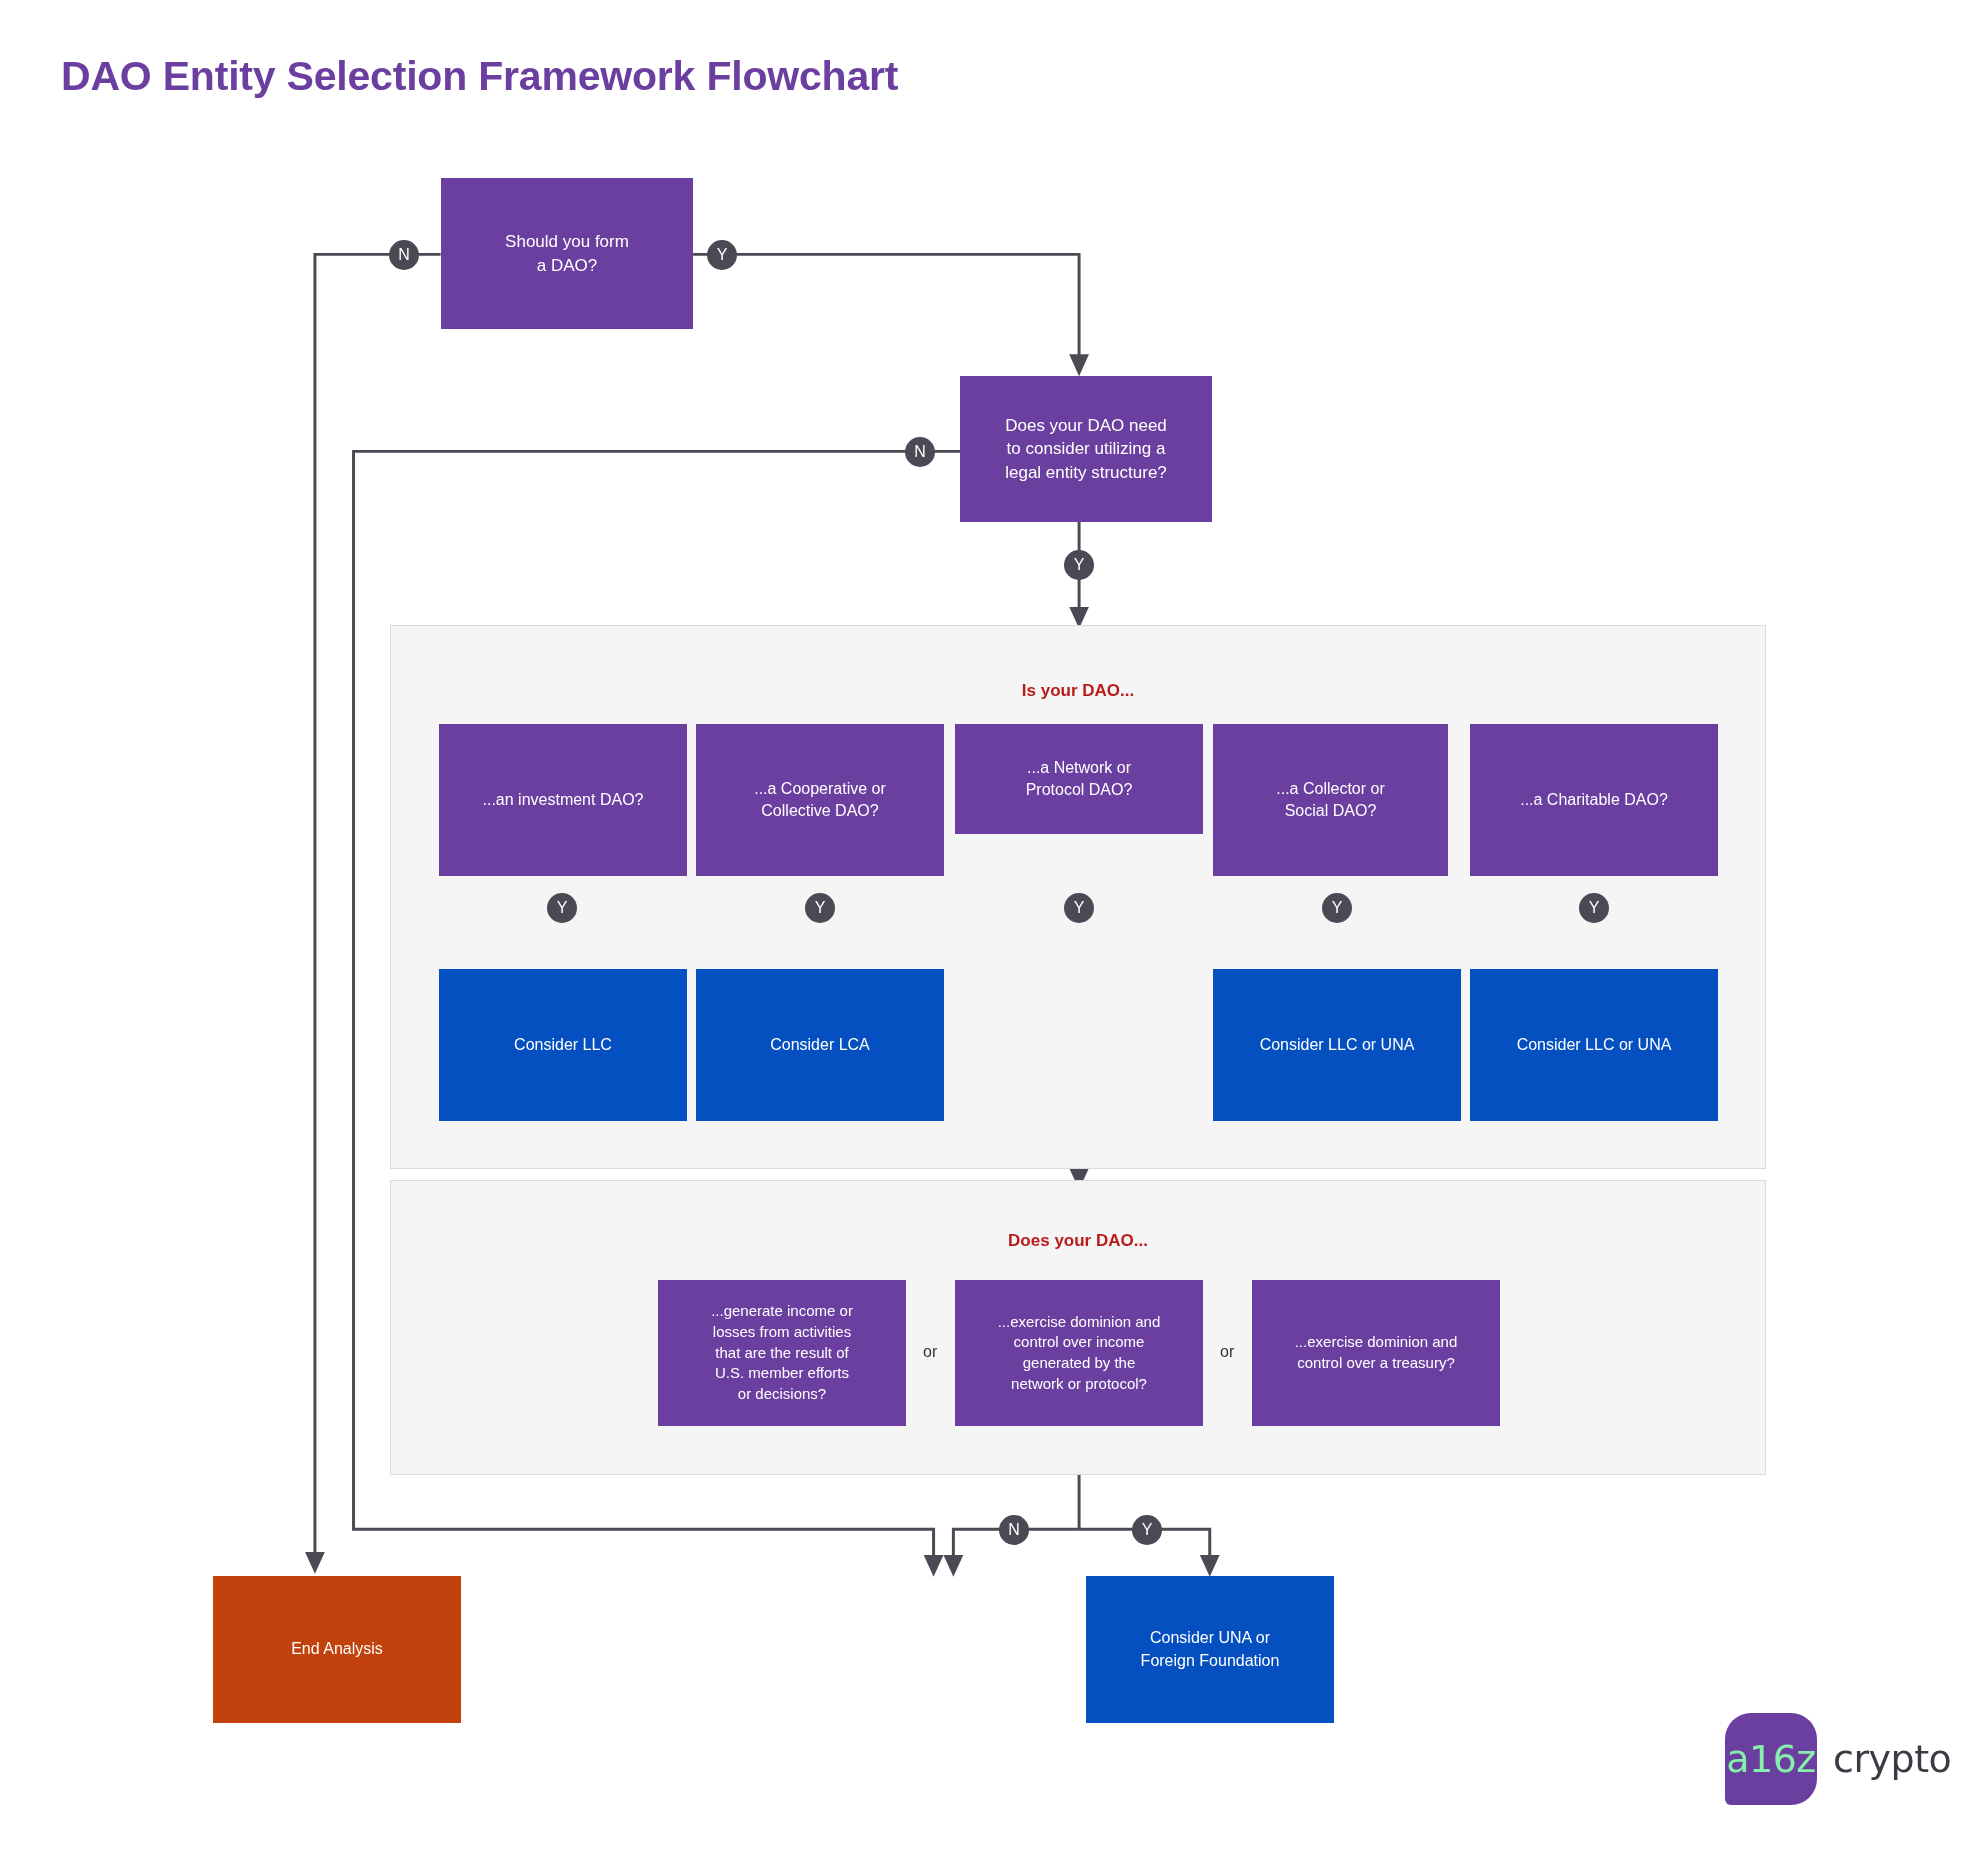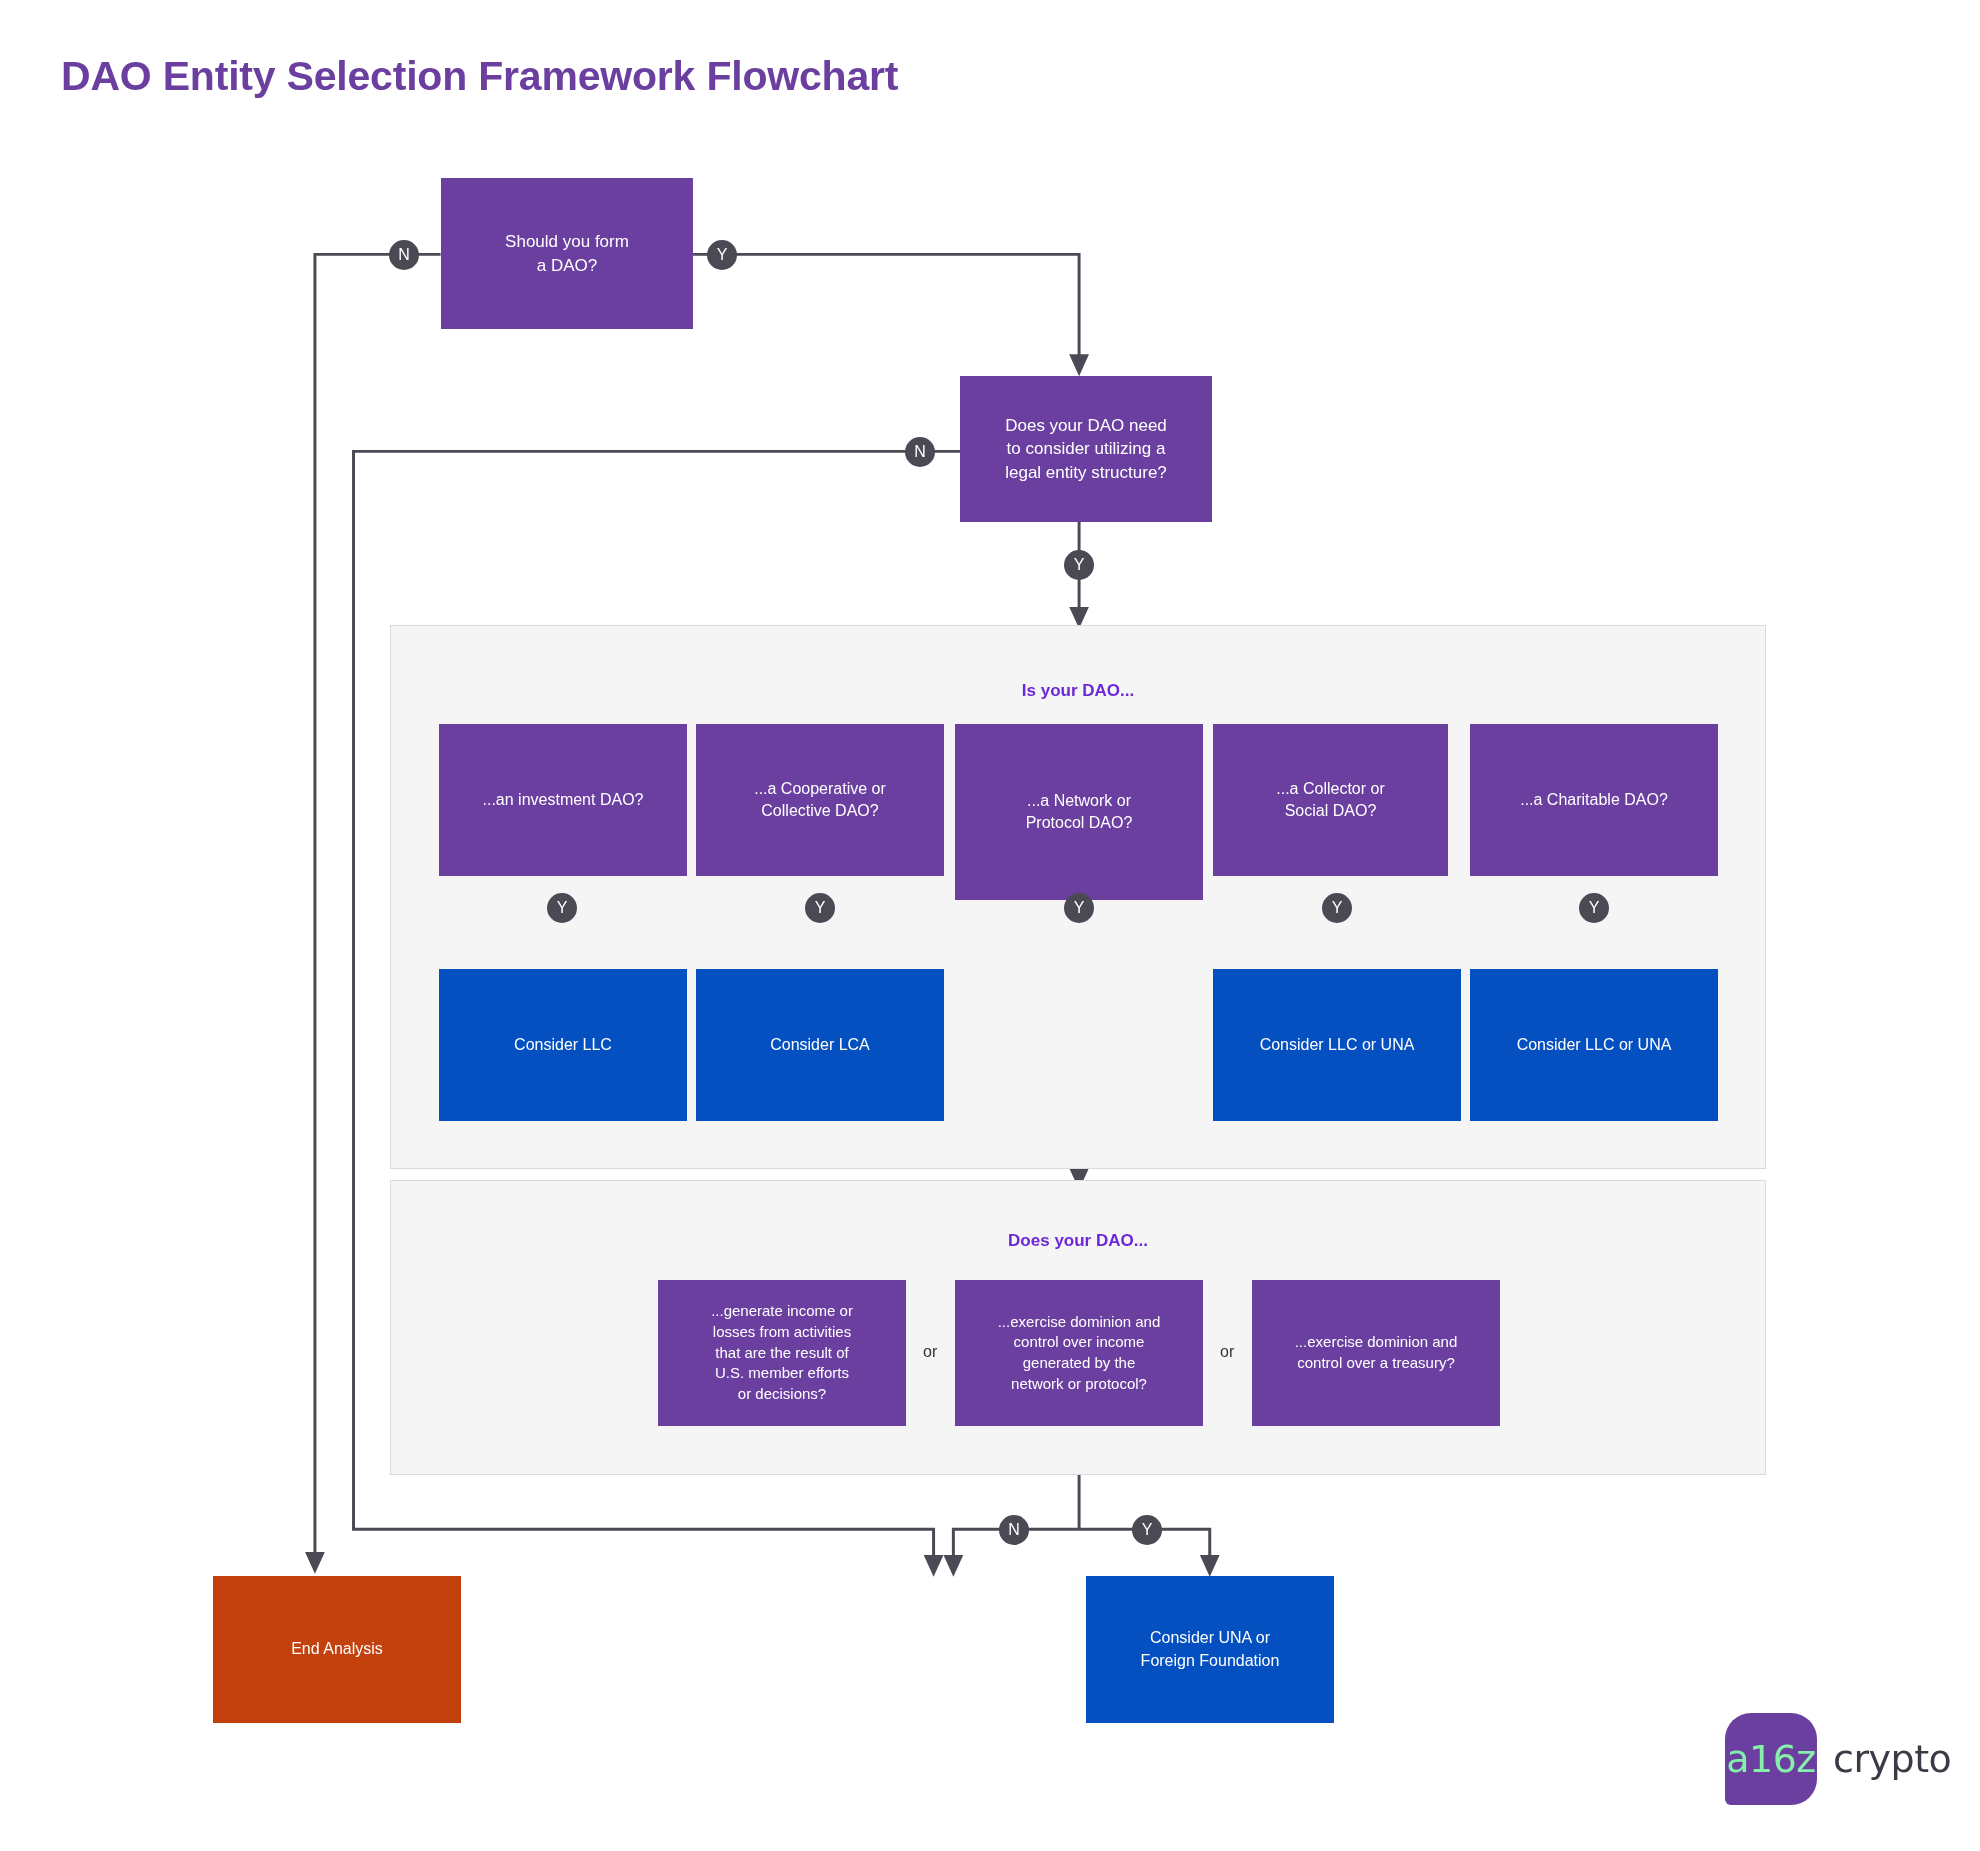--- a/index.html
+++ b/index.html
@@ -47,21 +47,21 @@
     background: #f5f5f6;
     border: 1px solid #d9d9e3;
     box-sizing: border-box;
   }
   .panel-title {
     position: absolute;
     width: 100%;
     text-align: center;
     font-size: 17px;
     font-weight: bold;
-    color: #6d28d9;
+    color: #b91c1c;
   }
 
   
   .node {
     position: absolute;
     box-sizing: border-box;
     display: flex;
     align-items: center;
     justify-content: center;
     text-align: center;
@@ -185,21 +185,21 @@
 legal entity structure?</span>
   </div>
 
   <div class="node purple node-md" style="left:439px; top:724px; width:248px; height:152px;">
     <span style="white-space:pre-line;">...an investment DAO?</span>
   </div>
   <div class="node purple node-md" style="left:696px; top:724px; width:248px; height:152px;">
     <span style="white-space:pre-line;">...a Cooperative or
 Collective DAO?</span>
   </div>
-  <div class="node purple node-md" style="left:955px; top:724px; width:248px; height:176px;">
+  <div class="node purple node-md" style="left:955px; top:724px; width:248px; height:110px;">
     <span style="white-space:pre-line;">...a Network or
 Protocol DAO?</span>
   </div>
   <div class="node purple node-md" style="left:1213px; top:724px; width:235px; height:152px;">
     <span style="white-space:pre-line;">...a Collector or
 Social DAO?</span>
   </div>
   <div class="node purple node-md" style="left:1470px; top:724px; width:248px; height:152px;">
     <span style="white-space:pre-line;">...a Charitable DAO?</span>
   </div>

